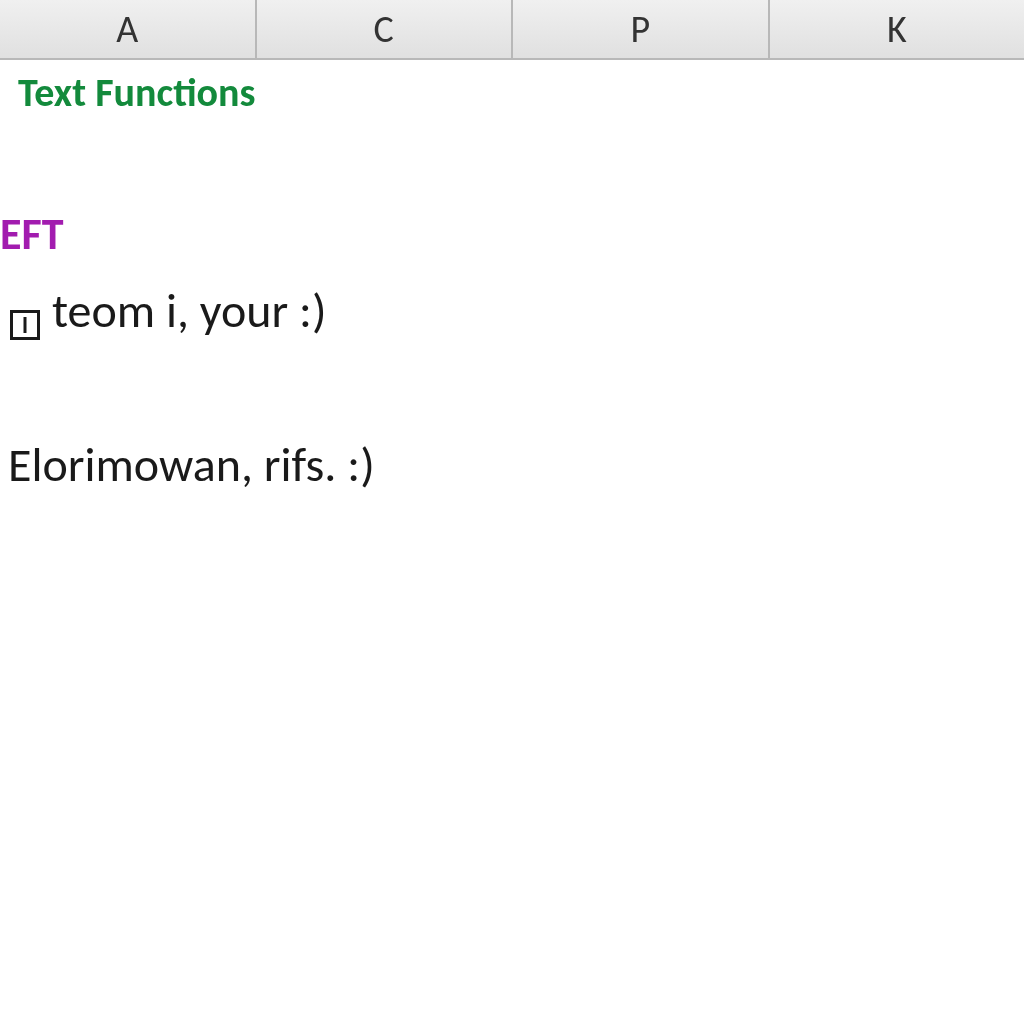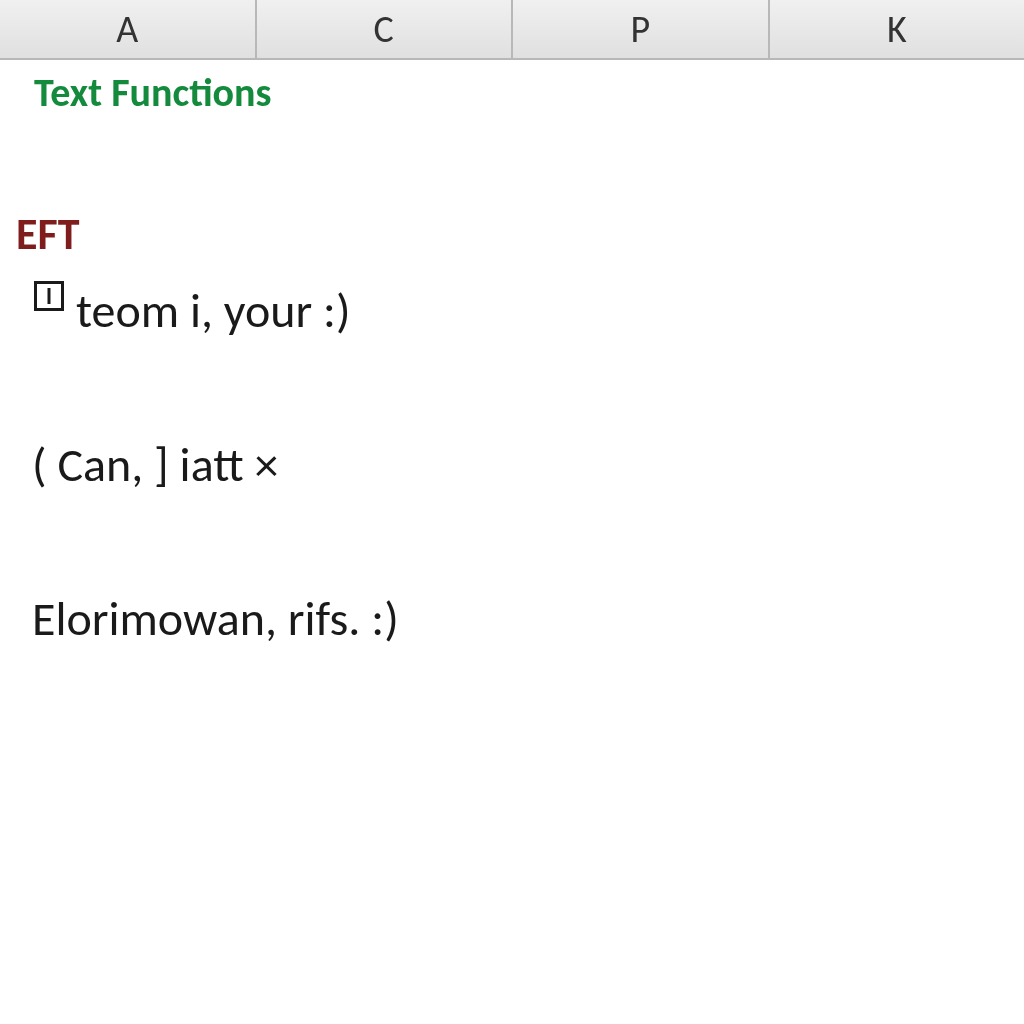--- a/index.html
+++ b/index.html
@@ -27,45 +27,45 @@
       justify-content: center;
       font-size: 38px;
       color: #333;
       border-right: 2px solid #b8b8b8;
       background: linear-gradient(to bottom, #f0f0f0, #e0e0e0);
     }
     .column-header:last-child {
       border-right: none;
     }
     .content {
-      padding: 8px 0 0 16px;
+      padding: 8px 0 0 0;
     }
     .title {
       font-size: 40px;
       font-weight: bold;
       color: #138a3c;
       margin-left: 18px;
       margin-bottom: 90px;
     }
     .section {
       margin-bottom: 95px;
     }
     .section-heading {
       font-size: 44px;
       font-weight: bold;
-      color: #7f1d1d;
+      color: #a21caf;
       margin-left: 0;
       margin-bottom: 20px;
     }
     .section-text {
       font-size: 48px;
       color: #1a1a1a;
-      margin-left: 16px;
+      margin-left: 8px;
       display: flex;
-      align-items: flex-start;
+      align-items: flex-end;
     }
     .box-icon {
       display: inline-block;
       width: 30px;
       height: 30px;
       border: 3px solid #1a1a1a;
       margin-right: 12px;
       margin-left: 2px;
       position: relative;
     }
@@ -95,19 +95,18 @@
 
   <div class="section">
     <div class="section-heading">EFT</div>
     <div class="section-text">
       <span class="box-icon"></span>
       <span>teom i, your :)</span>
     </div>
   </div>
 
   <div class="section">
-    <div class="section-text">( Can, ] iatt ×</div>
   </div>
 
   <div class="section">
     <div class="section-text">Elorimowan, rifs. :)</div>
   </div>
 </div>
 
 </body></html>

